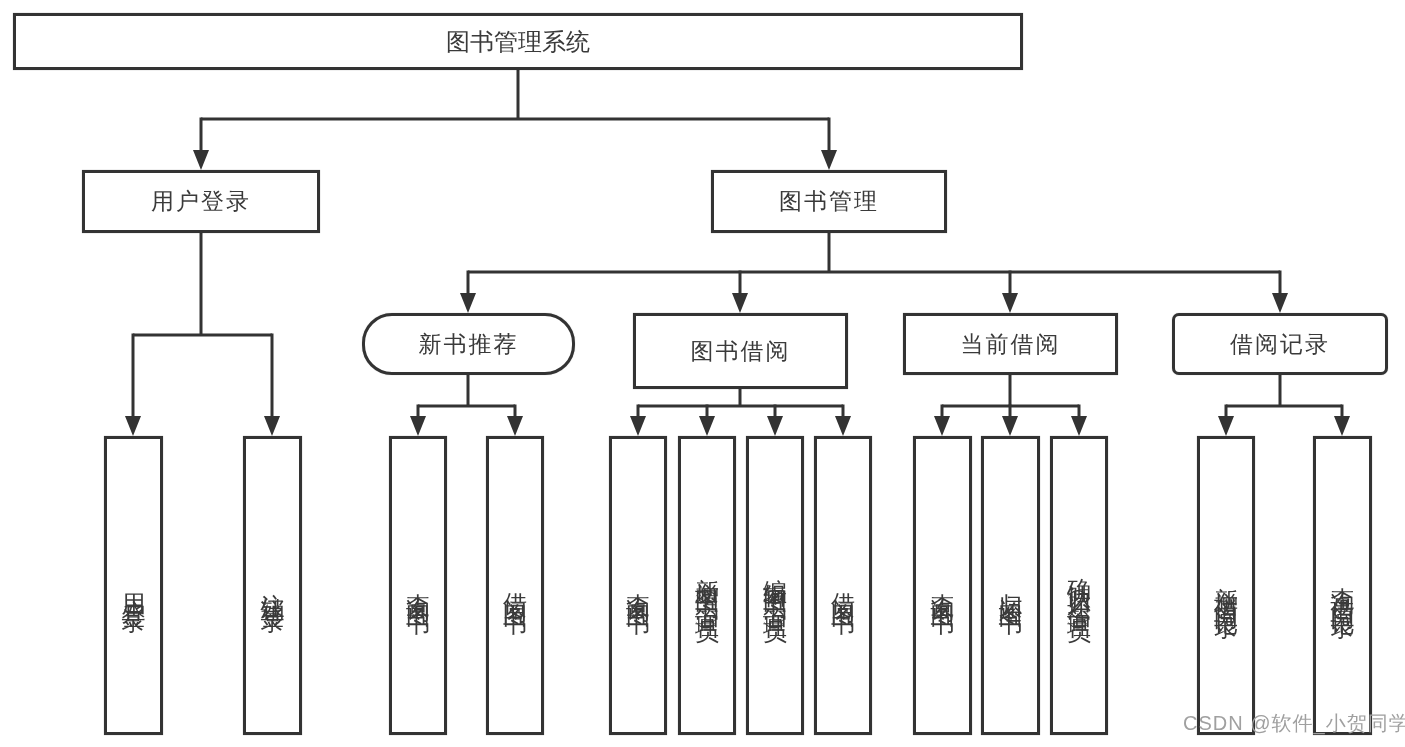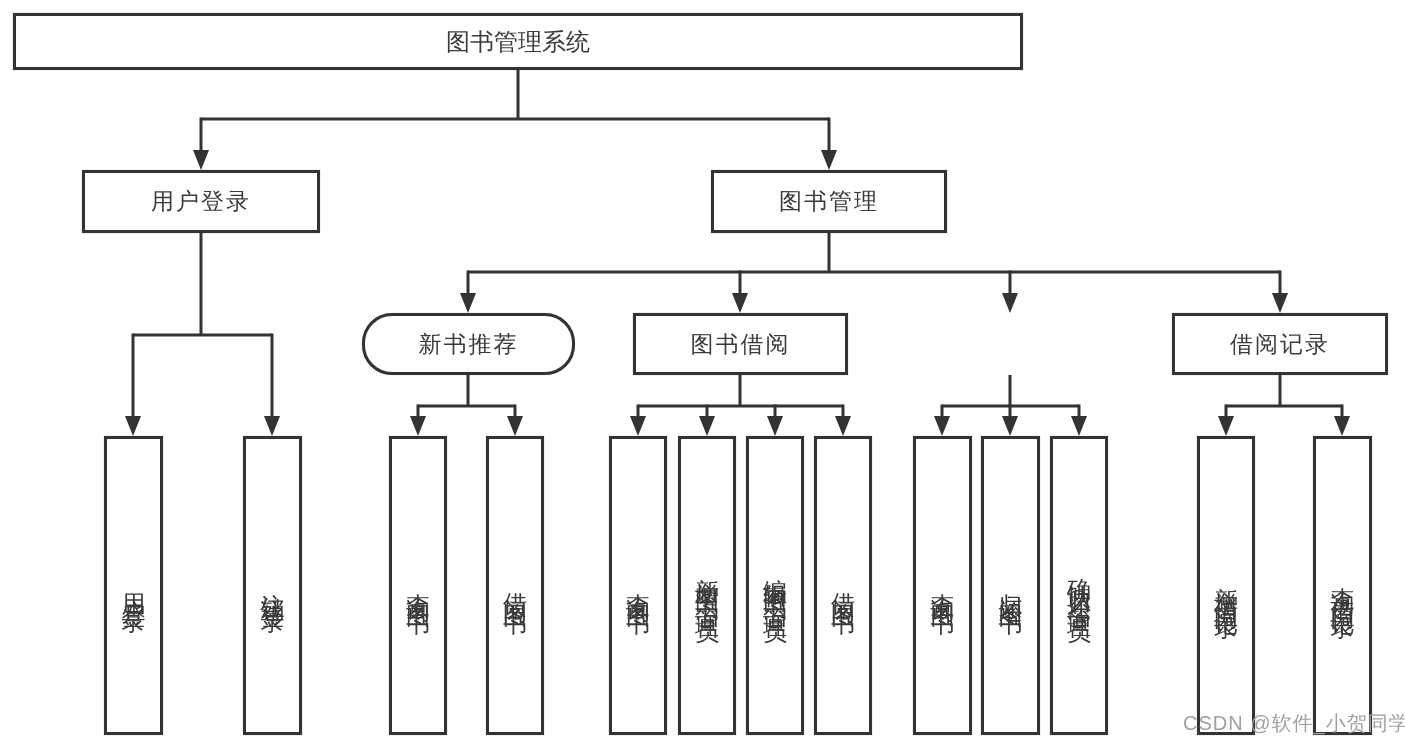--- a/index.html
+++ b/index.html
@@ -127,24 +127,27 @@
   <div class="node h-node" style="left:82px; top:170px; width:238px; height:63px;">
     <span>用户登录</span>
   </div>
   <div class="node h-node" style="left:711px; top:170px; width:236px; height:63px;text-align:center;">
     <span>图书管理</span>
   </div>
 
   <div class="node h-node" style="left:362px; top:313px; width:213px; height:62px;border-radius:30px;">
     <span>新书推荐</span>
   </div>
-  <div class="node h-node" style="left:633px; top:313px; width:215px; height:62px;">
+  <div class="node h-node" style="left:633px; top:313px; width:215px; height:76px;">
     <span>图书借阅</span>
   </div>
-  <div class="node h-node" style="left:1172px; top:313px; width:216px; height:62px;">
+  <div class="node h-node" style="left:903px; top:313px; width:215px; height:62px;">
+    <span>当前借阅</span>
+  </div>
+  <div class="node h-node" style="left:1172px; top:313px; width:216px; height:62px;border-radius:7px;">
     <span>借阅记录</span>
   </div>
 
   <div class="node leaf-node" style="left:104px; top:436px; width:59px; height:299px;">用户登录</div>
   <div class="node leaf-node" style="left:243px; top:436px; width:59px; height:299px;">注销登录</div>
 
   <div class="node leaf-node" style="left:389px; top:436px; width:58px; height:299px;">查询图书</div>
   <div class="node leaf-node" style="left:486px; top:436px; width:58px; height:299px;">借阅图书</div>
 
   <div class="node leaf-node" style="left:609px; top:436px; width:58px; height:299px;">查询图书</div>

